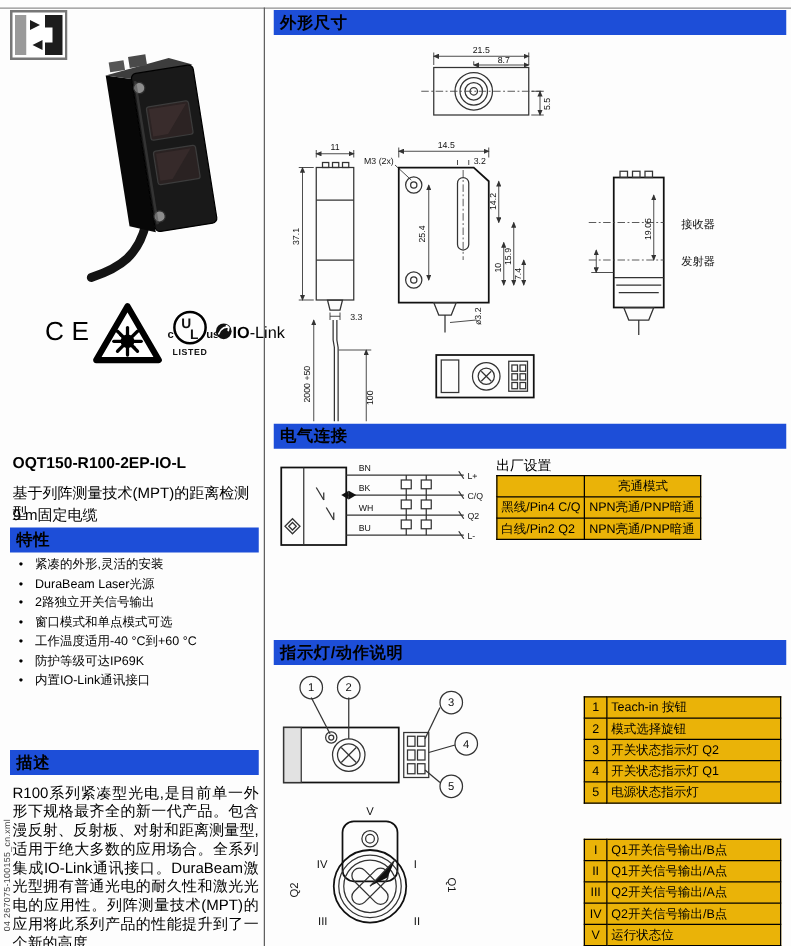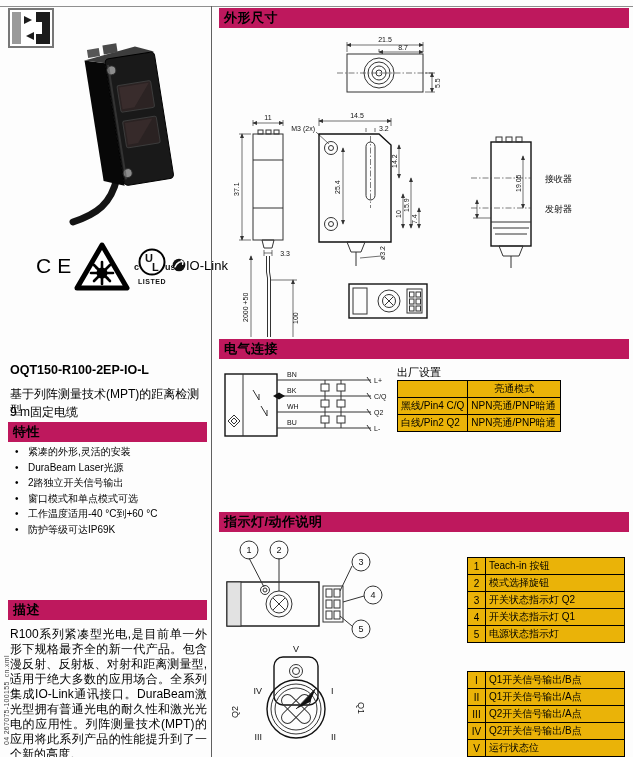--- a/index.html
+++ b/index.html
@@ -1,35 +1,35 @@
 <!DOCTYPE html>
 <html><head>
 <meta charset="utf-8">
 <style>
   html,body{margin:0;padding:0;}
   body{width:633px;height:757px;background:#fff;font-family:"Liberation Sans","DejaVu Sans",sans-serif;color:#000;}
   .page{position:relative;width:633px;height:757px;background:#fdfdfd;overflow:hidden;}
   .top-rule{position:absolute;left:0;top:6px;width:633px;height:1px;background:#8f8f8f;}
   .col-divider{position:absolute;left:211px;top:6px;width:1px;height:751px;background:#606060;}
-  .sec-bar{position:absolute;height:20px;background:#be185d;font-size:13px;font-weight:bold;line-height:20px;padding-left:5px;box-sizing:border-box;letter-spacing:.5px;}
+  .sec-bar{position:absolute;height:20px;background:#1d4ed8;font-size:13px;font-weight:bold;line-height:20px;padding-left:5px;box-sizing:border-box;letter-spacing:.5px;}
   .bar-left{left:8px;width:199px;}
   .bar-right{left:219px;width:410px;}
   .txt{position:absolute;font-size:12px;line-height:16px;}
   .model-name{font-weight:bold;font-size:12.5px;}
   .features{position:absolute;left:12px;top:444px;width:194px;margin:0;padding:0;list-style:none;}
   .features li{position:relative;font-size:10px;line-height:15.5px;padding-left:16px;}
   .features li::before{content:"•";position:absolute;left:3px;top:0;}
   .desc-p{position:absolute;left:10px;top:627px;width:197px;font-size:12px;line-height:15px;text-align:justify;margin:0;}
   .doc-code{position:absolute;left:3px;top:745px;font-size:7px;color:#444;white-space:nowrap;transform:rotate(-90deg);transform-origin:0 0;letter-spacing:.3px;}
   .certs{position:absolute;left:24px;top:240px;width:185px;height:58px;}
   .ce-mark{position:absolute;left:12px;top:14px;font-size:21px;letter-spacing:6px;}
   .laser-svg{position:absolute;left:50px;top:2px;}
   .ul-block{position:absolute;left:106px;top:6px;}
   .iolink{position:absolute;left:148px;top:18px;font-size:13px;white-space:nowrap;}
-  .iolink .bold{font-weight:normal;}
+  .iolink .bold{font-weight:bold;}
   .iolink-icon{display:inline-block;vertical-align:-2px;}
   .t{border-collapse:collapse;position:absolute;background:#eab308;}
   .t td{border:1px solid #000;font-size:10px;padding:1px 3px;height:12px;vertical-align:middle;white-space:nowrap;}
   .t td.num{width:13px;text-align:center;padding:1px 2px;}
   .factory td.c1{width:63px;}
   .factory td.c2{width:86px;}
   .factory tr.hd td.c2{text-align:center;}
   .caption{position:absolute;font-size:11px;}
   svg{position:absolute;}
   svg text{font-family:"Liberation Sans","DejaVu Sans",sans-serif;fill:#111;}
@@ -108,20 +108,21 @@
   <div class="txt" style="left:10px;top:404px;width:197px">9 m固定电缆</div>
 
   <div class="sec-bar bar-left" style="top:422px"><span>特性</span></div>
   <ul class="features">
     <li>紧凑的外形,灵活的安装</li>
     <li>DuraBeam Laser光源</li>
     <li>2路独立开关信号输出</li>
     <li>窗口模式和单点模式可选</li>
     <li>工作温度适用-40 °C到+60 °C</li>
     <li>防护等级可达IP69K</li>
+    <li>内置IO-Link通讯接口</li>
   </ul>
 
   <div class="sec-bar bar-left" style="top:600px"><span>描述</span></div>
   <p class="desc-p">R100系列紧凑型光电,是目前单一外形下规格最齐全的新一代产品。包含漫反射、反射板、对射和距离测量型,适用于绝大多数的应用场合。全系列集成IO-Link通讯接口。DuraBeam激光型拥有普通光电的耐久性和激光光电的应用性。列阵测量技术(MPT)的应用将此系列产品的性能提升到了一个新的高度。</p>
 
   <div class="doc-code">04  267075-100155_cn.xml</div>
 
   <div class="sec-bar bar-right" style="top:8px"><span>外形尺寸</span></div>
 
   <svg style="left:219px;top:32px" width="410" height="305" viewBox="0 0 410 305">

